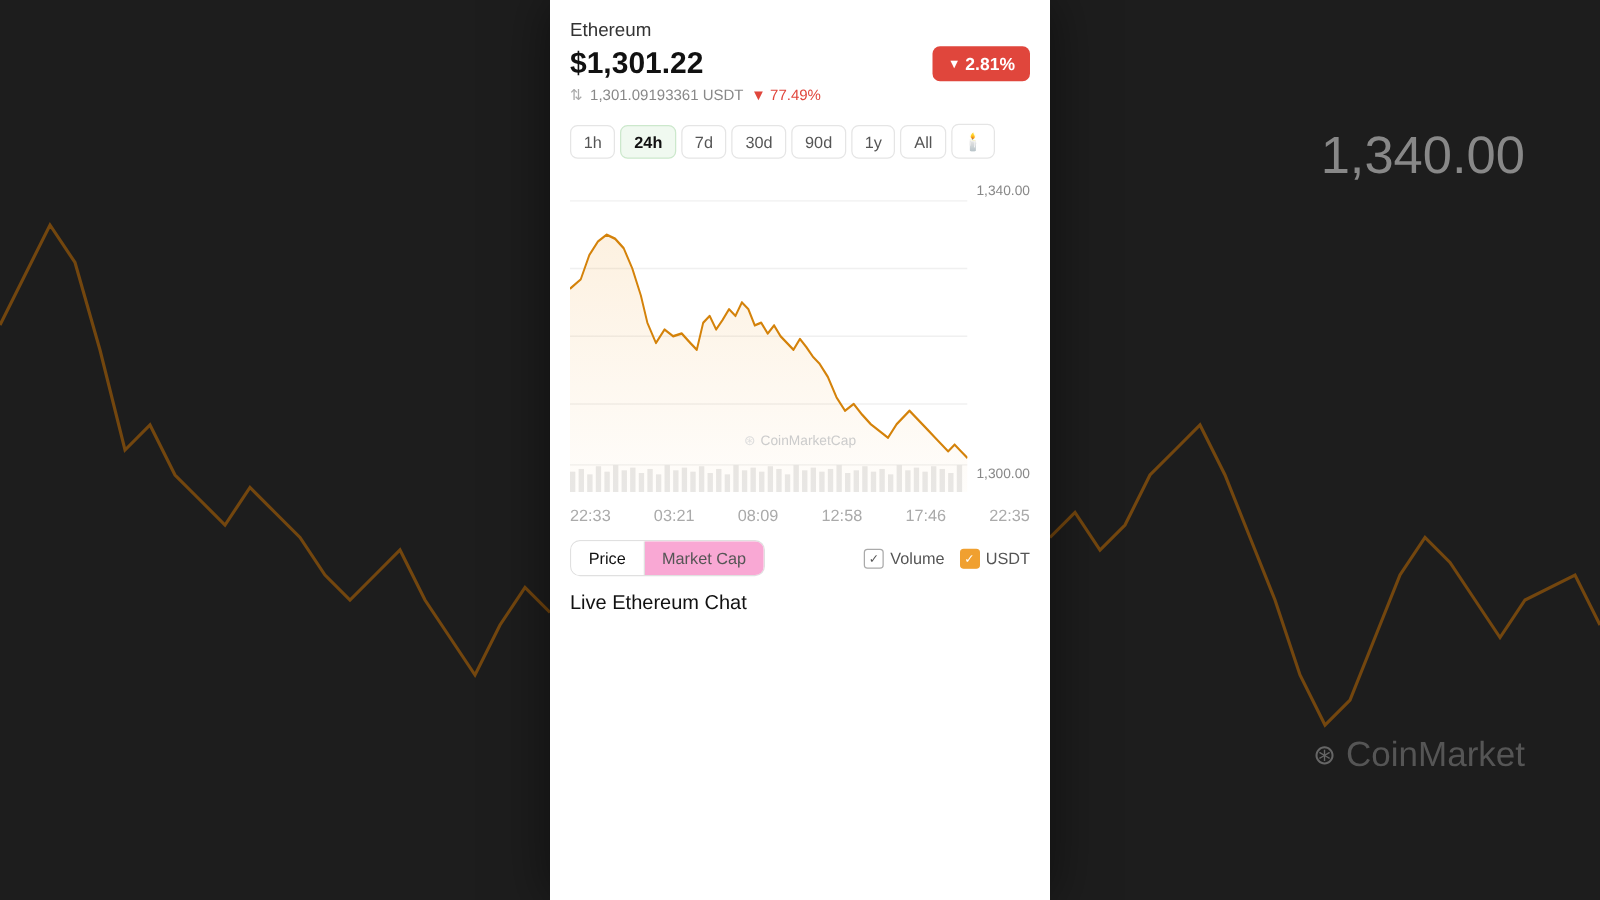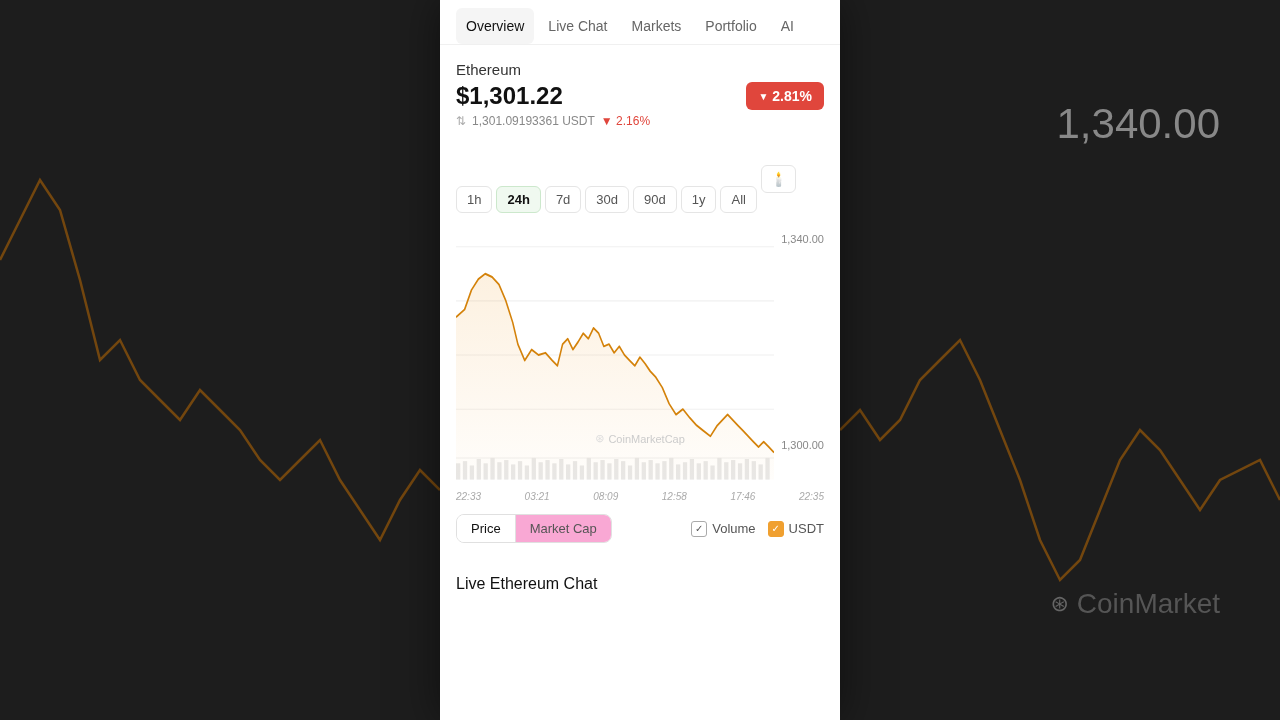--- a/index.html
+++ b/index.html
@@ -185,21 +185,20 @@
     }
 
     .interval-btn {
       padding: 5px 10px;
       border-radius: 6px;
       border: 1px solid #e5e5e5;
       background: white;
       font-size: 13px;
       color: #555;
       cursor: pointer;
-      margin-top: 42px;
     }
 
     .interval-btn.active {
       background: #f0f9f0;
       border-color: #cce8cc;
       color: #111;
       font-weight: 600;
       text-align: right;
     }
 
@@ -230,53 +229,52 @@
       right: 0;
       font-size: 11px;
       color: #888;
     }
 
     .chart-label-high {
       top: 8px;
     }
 
     .chart-label-low {
-      bottom: 34px;
+      bottom: 14px;
     }
 
     .watermark {
       position: absolute;
       bottom: 40px;
       left: 50%;
       transform: translateX(-50%);
       font-size: 11px;
       color: #ccc;
       display: flex;
       align-items: center;
       gap: 4px;
       white-space: nowrap;
     }
 
     
     .time-axis {
       display: flex;
       justify-content: space-between;
-      font-size: 10px;
+      font-size: 13px;
       color: #aaa;
       padding: 6px 0 0 0;
       margin-bottom: 12px;
-      font-style: italic;
     }
 
     
     .bottom-controls {
       display: flex;
       align-items: center;
       justify-content: space-between;
-      margin-bottom: 32px;
+      margin-bottom: 13px;
     }
 
     .pill-group {
       display: flex;
       border: 1px solid #e0e0e0;
       border-radius: 8px;
       overflow: hidden;
     }
 
     .pill-btn {
@@ -359,44 +357,37 @@
 
 <div class="bg-price-text">1,340.00</div>
 
 <div class="bg-coinmarketcap">
   <span style="font-size:22px; color:#666;">⊛</span>
   <span style="color:#555; font-size:28px;">CoinMarket</span>
 </div>
 
 <div class="main-card">
 
-  <div class="tabs-container">
-    <div class="tab active">Overview</div>
-    <div class="tab">Live Chat</div>
-    <div class="tab">Markets</div>
-    <div class="tab">Portfolio</div>
-    <div class="tab">AI</div>
-  </div>
 
   <div class="content">
 
     <div class="coin-name">Ethereum</div>
 
     <div class="price-row">
       <div class="main-price">$1,301.22</div>
       <div class="badge-red">
         <span class="arrow">▼</span>
         <span>2.81%</span>
       </div>
     </div>
 
     <div class="sub-price-row">
       <span style="color:#aaa;">⇅</span>
       <span>1,301.09193361 USDT</span>
-      <span class="change-red">▼ 2.16%</span>
+      <span class="change-red">▼ 77.49%</span>
     </div>
 
     <div class="interval-row">
       <button class="interval-btn">1h</button>
       <button class="interval-btn active">24h</button>
       <button class="interval-btn">7d</button>
       <button class="interval-btn">30d</button>
       <button class="interval-btn">90d</button>
       <button class="interval-btn">1y</button>
       <button class="interval-btn">All</button>

